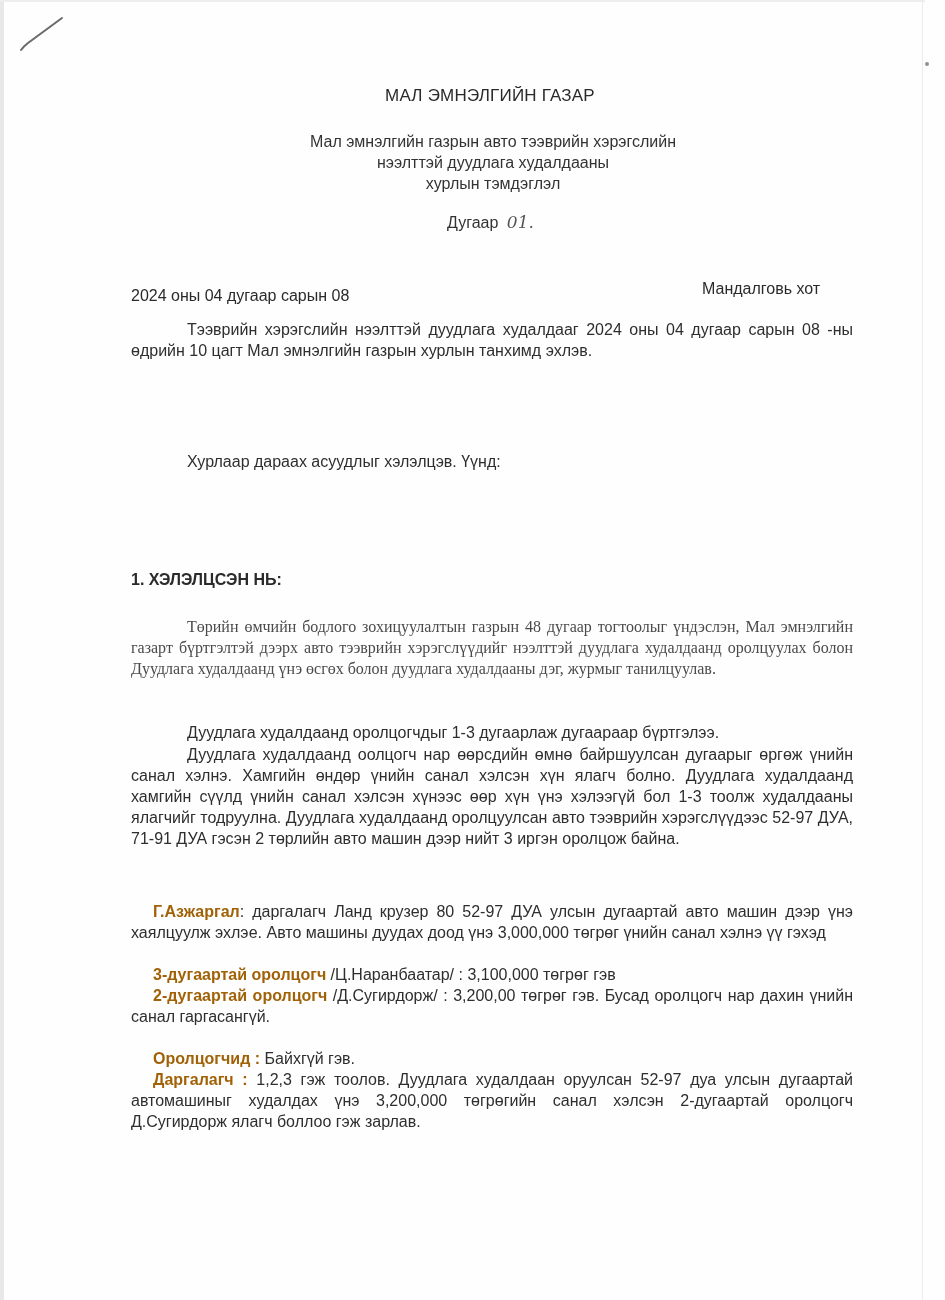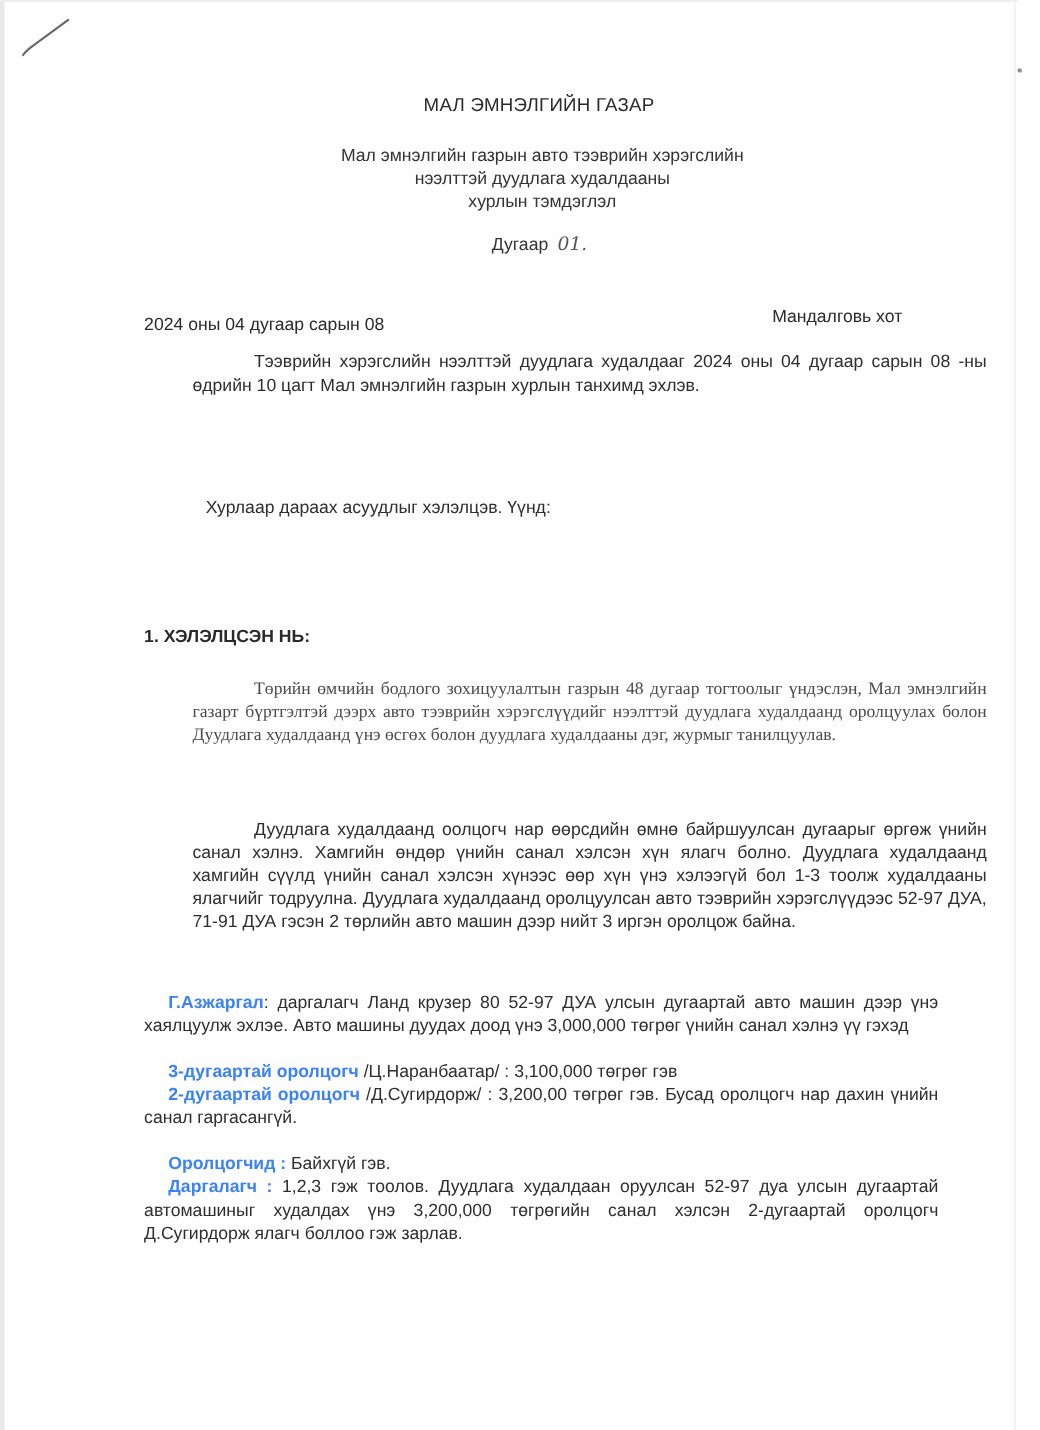--- a/index.html
+++ b/index.html
@@ -93,30 +93,30 @@
       color: #2a2a2a;
     }
     .para {
       left: 131px;
       width: 722px;
       font-size: 16px;
       line-height: 21px;
       text-align: justify;
       color: #2e2e2e;
     }
-    .indent { text-indent: 56px; margin-left: 44px; }
+    .indent { text-indent: 56px; }
     .indent-small { text-indent: 22px; }
     .faded { color: #4a4a4a; }
     .section-heading {
       left: 131px; top: 571px;
       font-size: 16px;
       font-weight: bold;
       color: #2a2a2a;
     }
-    .para b { font-weight: bold; color: #3b82f6; }
+    .para b { font-weight: bold; color: #a16207; }
     .line { display: block; }
   </style>
 </head>
 <body>
 
 <div class="page">
   <div class="left-edge"></div>
   <div class="top-edge"></div>
   <div class="right-edge"></div>
 
@@ -144,20 +144,21 @@
   <div class="abs para indent" style="top:319px;">Тээврийн хэрэгслийн нээлттэй дуудлага худалдааг 2024 оны 04 дугаар сарын 08 -ны өдрийн 10 цагт Мал эмнэлгийн газрын хурлын танхимд эхлэв.</div>
 
 
   <div class="abs para" style="top:451px; left:187px; width:660px;">Хурлаар дараах асуудлыг хэлэлцэв. Үүнд:</div>
 
 
   <div class="abs section-heading">1. ХЭЛЭЛЦСЭН НЬ:</div>
 
   <div class="abs para indent faded" style="top:616px;font-family:Liberation Serif, serif;">Төрийн өмчийн бодлого зохицуулалтын газрын 48 дугаар тогтоолыг үндэслэн, Мал эмнэлгийн газарт бүртгэлтэй дээрх авто тээврийн хэрэгслүүдийг нээлттэй дуудлага худалдаанд оролцуулах болон Дуудлага худалдаанд үнэ өсгөх болон дуудлага худалдааны дэг, журмыг танилцуулав.</div>
 
+  <div class="abs para" style="top:722px; left:187px; width:666px;">Дуудлага худалдаанд оролцогчдыг 1-3 дугаарлаж дугаараар бүртгэлээ.</div>
 
   <div class="abs para indent" style="top:744px;">Дуудлага худалдаанд оолцогч нар өөрсдийн өмнө байршуулсан дугаарыг өргөж үнийн санал хэлнэ. Хамгийн өндөр үнийн санал хэлсэн хүн ялагч болно. Дуудлага худалдаанд хамгийн сүүлд үнийн санал хэлсэн хүнээс өөр хүн үнэ хэлээгүй бол 1-3 тоолж худалдааны ялагчийг тодруулна. Дуудлага худалдаанд оролцуулсан авто тээврийн хэрэгслүүдээс 52-97 ДУА, 71-91 ДУА гэсэн 2 төрлийн авто машин дээр нийт 3 иргэн оролцож байна.</div>
 
   <div class="abs para indent-small" style="top:901px;">
     <b>Г.Азжаргал</b><span>:</span><span> даргалагч Ланд крузер 80 52-97 ДУА улсын дугаартай авто машин дээр үнэ хаялцуулж эхлэе. Авто машины дуудах доод үнэ 3,000,000 төгрөг үнийн санал хэлнэ үү гэхэд</span>
   </div>
 
   <div class="abs para indent-small" style="top:964px;">
     <b>3-дугаартай оролцогч</b><span> /Ц.Наранбаатар/ : 3,100,000 төгрөг гэв</span>
   </div>

